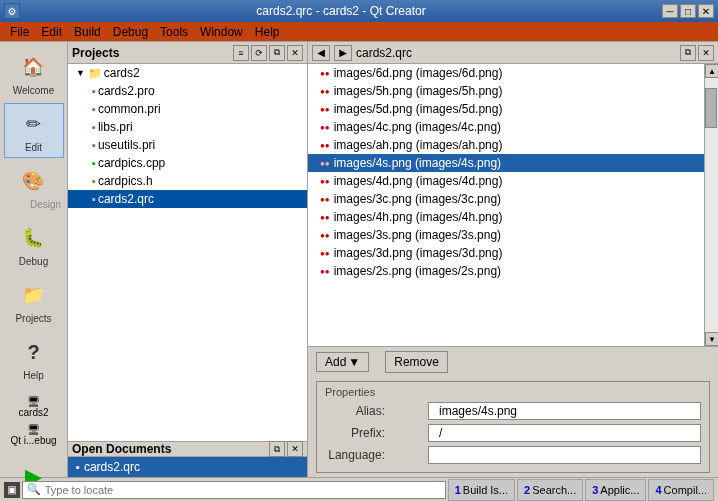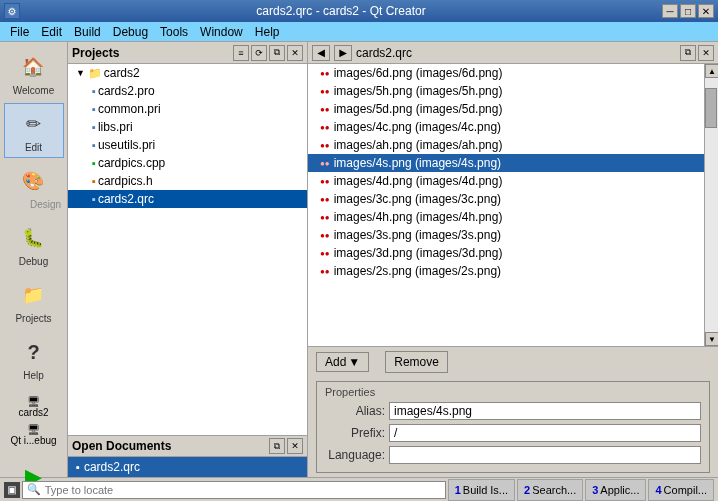--- a/index.html
+++ b/index.html
@@ -20,21 +20,21 @@
     .title-bar-buttons { display: flex; gap: 2px; }
     .title-bar-btn {
       width: 16px; height: 14px; background: #d4d0c8; border: 1px solid #888;
       display: flex; align-items: center; justify-content: center; font-size: 10px; cursor: pointer;
       color: black;
     }
     .title-icon { width: 16px; height: 16px; background: #4a7ab5; border: 1px solid #2a5a9f; display: flex; align-items: center; justify-content: center; font-size: 10px; }
 
     
     .menu-bar {
-      background: #7dd3fc;
+      background: #c2410c;
       height: 20px;
       display: flex;
       align-items: center;
       padding: 0 4px;
       border-bottom: 1px solid #a0a0a0;
     }
     .menu-item {
       padding: 1px 6px;
       font-size: 12px;
       cursor: pointer;
@@ -240,31 +240,32 @@
       align-items: center;
       margin-bottom: 4px;
       gap: 4px;
     }
     .prop-label { width: 60px; text-align: right; font-size: 12px; color: #333; }
     .prop-input {
       flex: 1;
       height: 18px;
       border: 1px solid #888;
       background: white;
-      padding: 0 4px;
-      font-size: 12px;
+      padding: 0 10px;
+      font-size: 12px;
+      margin-left: 39px;
     }
 
     
     .open-docs-panel {
       border-top: 1px solid #a0a0a0;
       background: #d4d0c8;
     }
     .open-docs-header {
-      height: 21px;
+      height: 15px;
       display: flex;
       align-items: center;
       justify-content: space-between;
       padding: 0 4px;
       border-bottom: 1px solid #a0a0a0;
     }
     .open-doc-item {
       background: white;
       height: 20px;
       display: flex;

